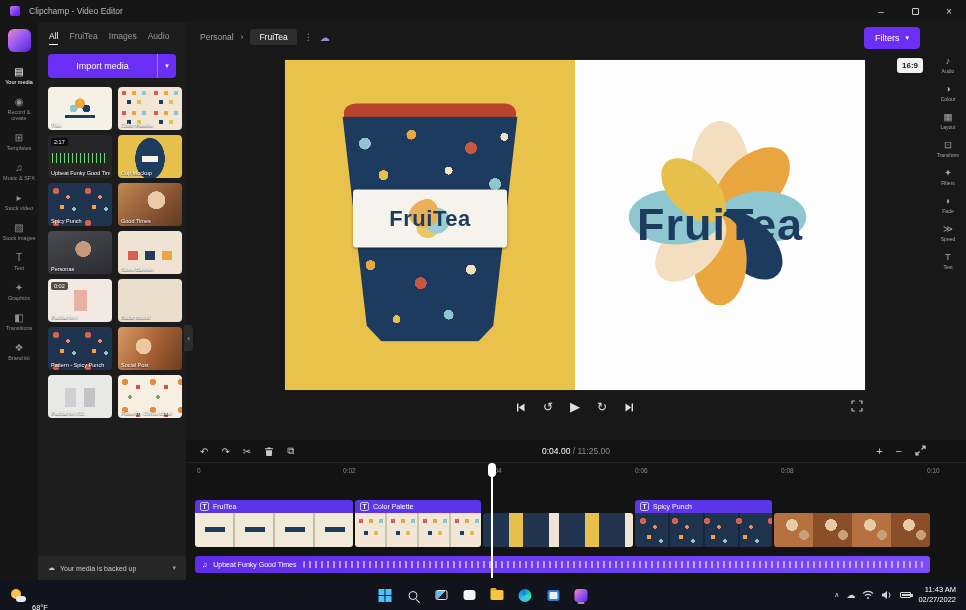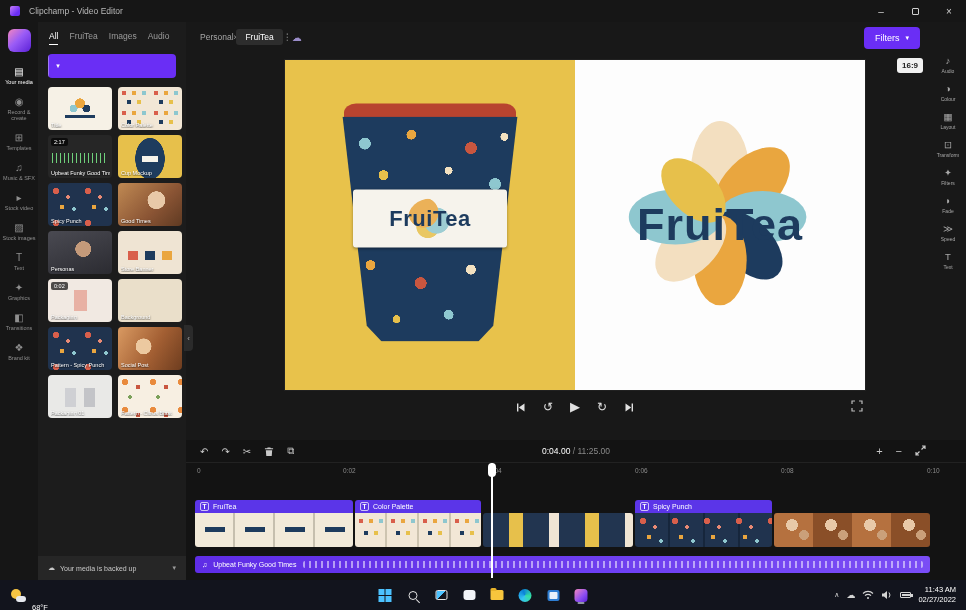--- a/index.html
+++ b/index.html
@@ -104,21 +104,21 @@
   .t14 { background-color:#f7efe2;
          background-image:radial-gradient(circle 3px at 7px 7px,#e98a3c 97%,transparent),
            radial-gradient(circle 2.5px at 20px 12px,#c9563f 97%,transparent),
            radial-gradient(circle 2px at 12px 22px,#7ba05a 97%,transparent);
          background-size:28px 28px; background-repeat:repeat; }
 
   
   .main { position:absolute; top:22px; left:186px; right:0; bottom:30px; background:#181818; }
   .main-header { position:absolute; top:0; left:0; right:0; height:30px; display:flex; align-items:center;
                  padding:0 14px; }
-  .breadcrumb { display:flex; align-items:center; gap:0; font-size:8.5px; color:#a6a6a6; }
+  .breadcrumb { display:flex; align-items:center; gap:7px; font-size:8.5px; color:#a6a6a6; }
   .crumb-chip { background:#2d2d2d; color:#fff; padding:3px 9px; border-radius:3px; }
   .crumb-kebab { font-size:9px; color:#a6a6a6; }
   .crumb-cloud { font-size:10px; color:#9a8cc9; }
   .export-btn { position:absolute; right:46px; top:5px; height:22px; background:#6a2ef5; color:#fff;
                 border-radius:4px; font-size:9px; display:flex; align-items:center; gap:6px;
                 padding:0 11px; cursor:default; }
   .aspect-badge { position:absolute; right:43px; top:36px; background:#f1f1f1; color:#222;
                   font-size:8px; font-weight:bold; border-radius:3px; padding:3px 5px; }
 
   
@@ -339,20 +339,21 @@
 </div>
 
 <div class="media-panel">
   <div class="media-tabs">
     <span class="media-tab active">All</span>
     <span class="media-tab">FruiTea</span>
     <span class="media-tab">Images</span>
     <span class="media-tab">Audio</span>
   </div>
   <div class="import-btn">
+    <span class="import-main">Import media</span>
     <span class="import-chevron">▾</span>
   </div>
   <div class="media-grid">
     <div class="thumb t1">
       <span class="thumb-name">Title</span>
     </div>
     <div class="thumb t2">
       <span class="thumb-name">Color Palette</span>
     </div>
     <div class="thumb t3">

